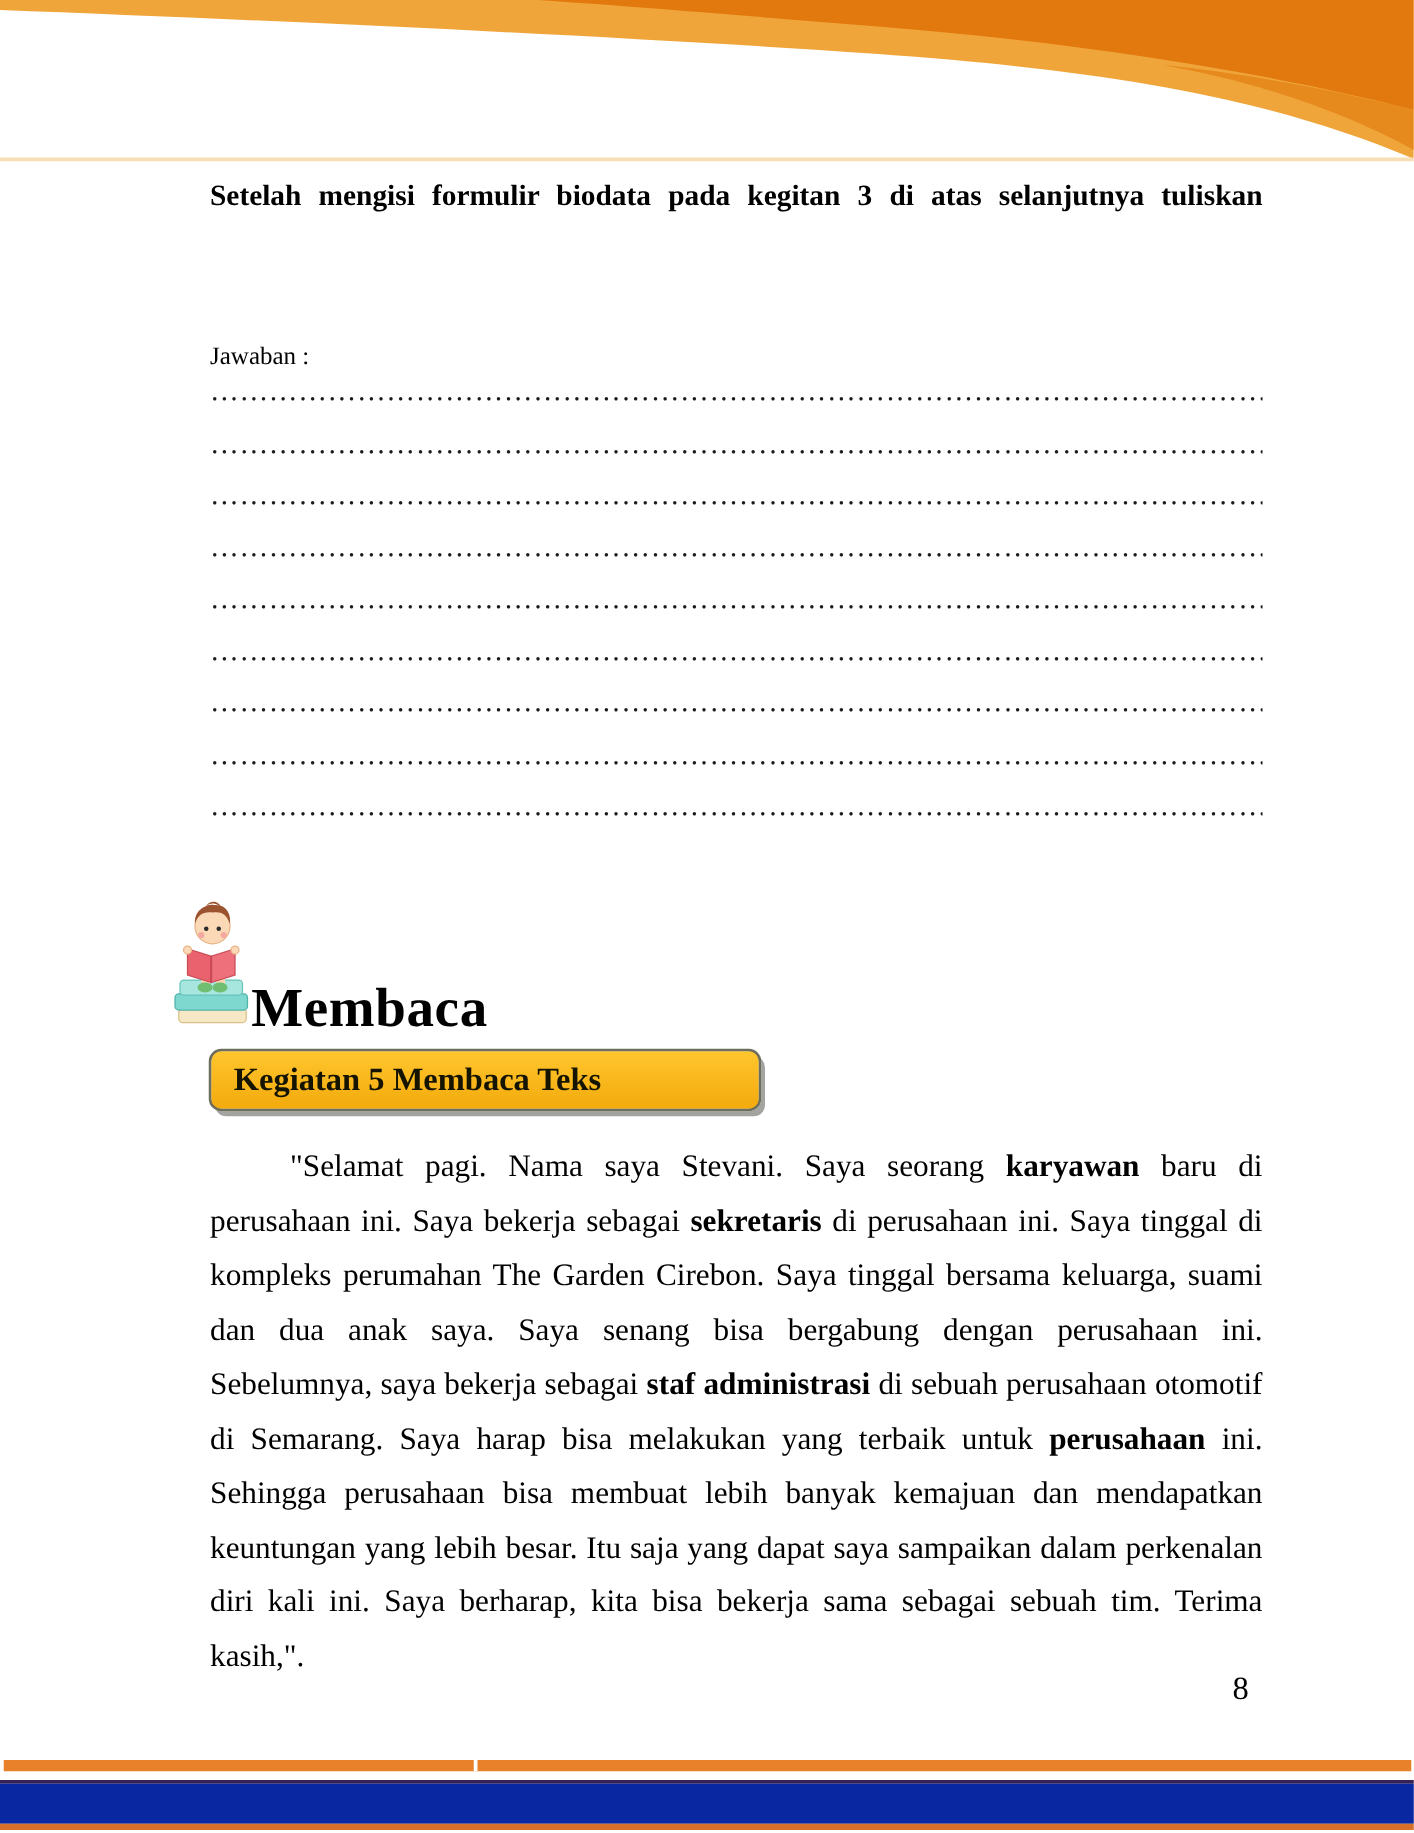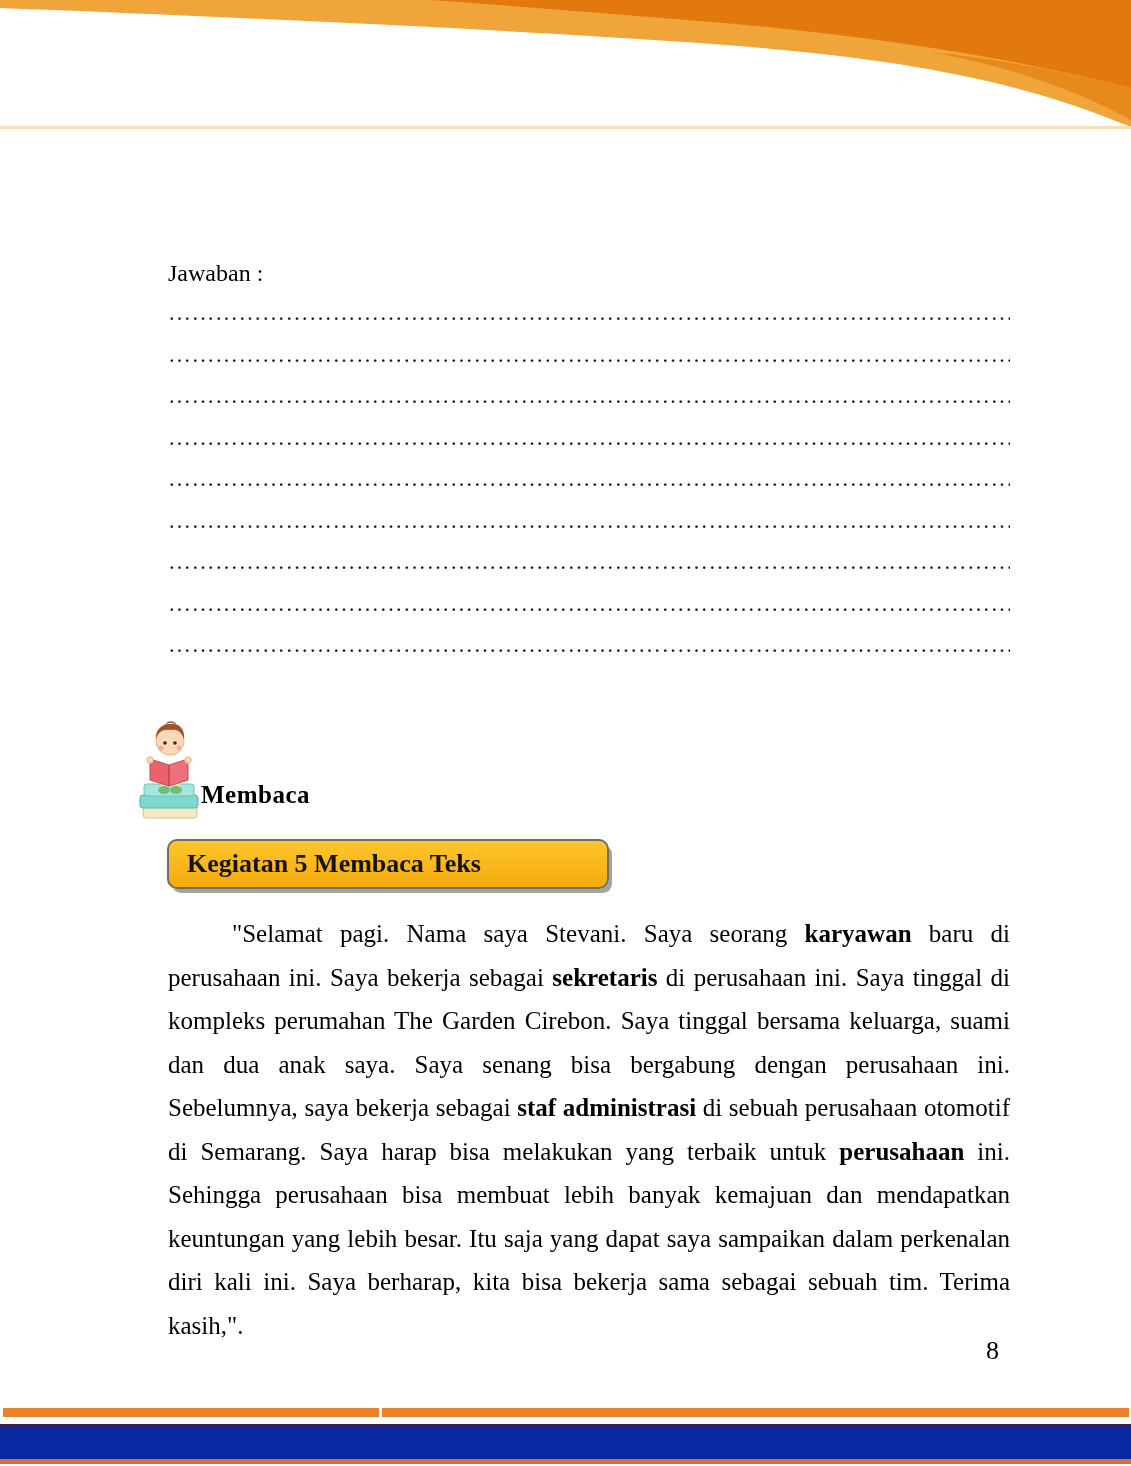--- a/index.html
+++ b/index.html
@@ -13,28 +13,28 @@
   
   .wave{left:0;top:0;width:1131px;height:130px;}
   .header-rule{left:0;top:126px;width:1131px;height:3px;background:#F7DEB5;}
 
   
   .instruction{left:168px;top:134px;width:842px;font-weight:700;font-size:23.5px;line-height:46px;}
   .instr-line-just{text-align:justify;text-align-last:justify;}
   .instr-line{text-align:left;}
 
   
-  .answer-label{left:168px;top:256px;font-size:24px;line-height:34px;}
+  .answer-label{left:168px;top:268px;font-size:20px;line-height:34px;}
   .answer-lines{left:168px;top:290px;width:842px;}
   .dot-line{height:41.5px;line-height:46px;font-size:23px;letter-spacing:.5px;
             white-space:nowrap;overflow:hidden;color:#1a1a1a;}
 
   
   .reading-icon{left:137px;top:719px;width:64px;height:102px;}
-  .section-heading{left:201px;top:781px;font-size:25px;font-weight:700;letter-spacing:.5px;}
+  .section-heading{left:201px;top:781px;font-size:44px;font-weight:700;letter-spacing:.5px;}
   .activity-banner{
     left:167px;top:839px;width:420px;height:46px;
     background:linear-gradient(#FFC62E,#F3AA0C);
     border:2px solid #6E6E5E;border-radius:10px;
     box-shadow:4px 5px 0 -1px #A3A3A0;
     display:flex;align-items:center;padding-left:18px;
     font-size:26px;font-weight:700;color:#151400;
   }
 
   
@@ -55,20 +55,21 @@
 <body>
 
 <svg class="abs wave" viewBox="0 0 1131 130" preserveAspectRatio="none" aria-hidden="true">
   <path d="M0 0 H1131 V127 C1010 76 880 56 700 43 C480 28 210 16 0 8 Z" fill="#F0A53A"></path>
   <path d="M430 0 H1131 V88 C1000 54 840 32 700 21 C600 13 505 5 430 0 Z" fill="#E1790E"></path>
   <path d="M1131 88 C1060 70 990 58 930 52 C1010 66 1080 92 1131 120 Z" fill="#E68A1E"></path>
 </svg>
 <div class="abs header-rule"></div>
 
 <div class="abs instruction">
+  <div class="instr-line-just">Setelah mengisi formulir biodata pada kegitan 3 di atas selanjutnya tuliskan</div>
 </div>
 
 <div class="abs answer-label">Jawaban :</div>
 <div class="abs answer-lines">
     <div class="dot-line">……………………………………………………………………………………………………………………………………………………………..</div>
     <div class="dot-line">……………………………………………………………………………………………………………………………………………………………..</div>
     <div class="dot-line">……………………………………………………………………………………………………………………………………………………………..</div>
     <div class="dot-line">……………………………………………………………………………………………………………………………………………………………..</div>
     <div class="dot-line">……………………………………………………………………………………………………………………………………………………………..</div>
     <div class="dot-line">……………………………………………………………………………………………………………………………………………………………..</div>

